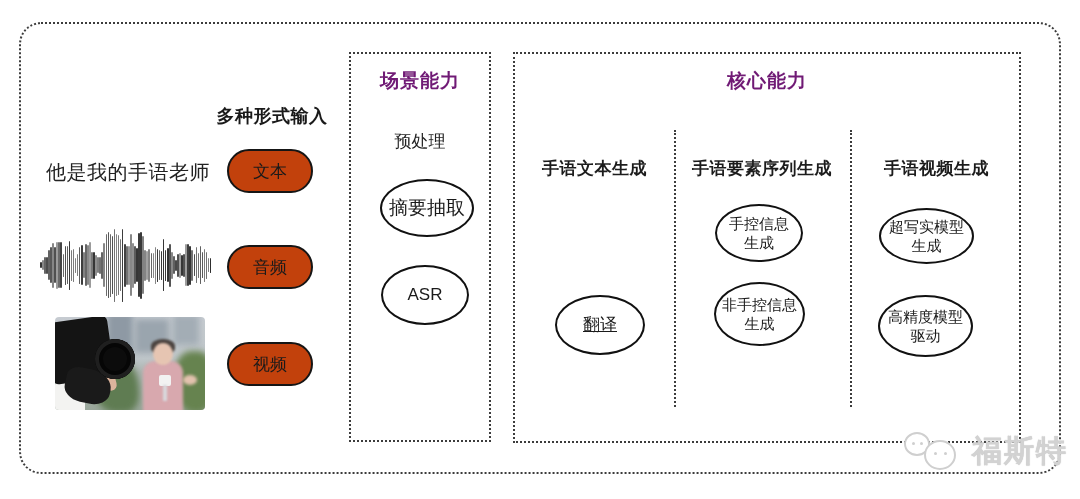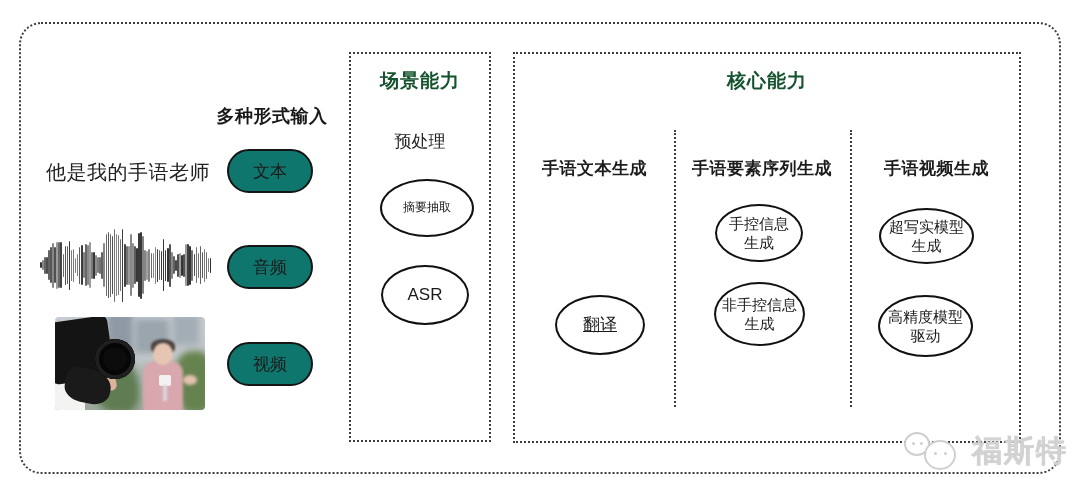--- a/index.html
+++ b/index.html
@@ -29,21 +29,21 @@
   }
   .sample-sentence {
     position: absolute; left: 46px; top: 159px;
     font-size: 20px; color: #222; letter-spacing: 0.5px;
     white-space: nowrap;
   }
   .type-box {
     position: absolute; width: 86px; height: 44px;
     border: 2px solid #151515; border-radius: 22px;
     display: flex; align-items: center; justify-content: center;
-    font-size: 17px; color: #1a1a1a; background: #0f766e;
+    font-size: 17px; color: #1a1a1a; background: #c2410c;
   }
   .type-box.text  { left: 227px; top: 149px; }
   .type-box.audio { left: 227px; top: 245px; }
   .type-box.video { left: 227px; top: 342px; }
 
   
   .waveform {
     position: absolute; left: 40px; top: 228px;
     width: 172px; height: 74px;
     display: flex; align-items: center; justify-content: space-between;
@@ -76,38 +76,38 @@
   .ph-arm { position: absolute; left: 48px; top: 48px; width: 12px; height: 26px; background: #dcb49c; border-radius: 6px; transform: rotate(-14deg); }
 
   
   .cap-box {
     position: absolute; border: 2px dotted #3c3c3c; background: transparent;
   }
   .scene-box { left: 349px; top: 52px; width: 142px; height: 390px; }
   .core-box  { left: 513px; top: 52px; width: 508px; height: 391px; }
   .cap-title {
     position: absolute; top: 14px; left: 0; width: 100%;
-    text-align: center; font-size: 19px; font-weight: bold; color: #14532d;
+    text-align: center; font-size: 19px; font-weight: bold; color: #701a75;
     letter-spacing: 1px;
     font-family: Liberation Mono, monospace;
   }
   .scene-subtitle {
     position: absolute; top: 76px; left: 0; width: 100%;
     text-align: center; font-size: 17px; color: #222;
   }
 
   .ellipse {
     position: absolute;
     border: 2.5px solid #111; border-radius: 50%;
     display: flex; align-items: center; justify-content: center;
     text-align: center; font-size: 15px; color: #1a1a1a;
     line-height: 1.3; white-space: pre-line; background: #fff;
   }
   
-  .el-s0 { left: 29px; top: 125px; width: 94px; height: 58px; font-size: 12px; }
+  .el-s0 { left: 29px; top: 125px; width: 94px; height: 58px; font-size: 19px; }
   .el-s1 { left: 30px; top: 211px; width: 88px; height: 60px; font-size: 17px; }
   .el-s2 { left: 30px; top: 303px; width: 88px; height: 54px; font-size: 17px; }
 
   
   .col-divider {
     position: absolute; top: 76px; height: 277px; width: 0;
     border-left: 2px dotted #3c3c3c;
   }
   .divider-1 { left: 159px; }
   .divider-2 { left: 335px; }

